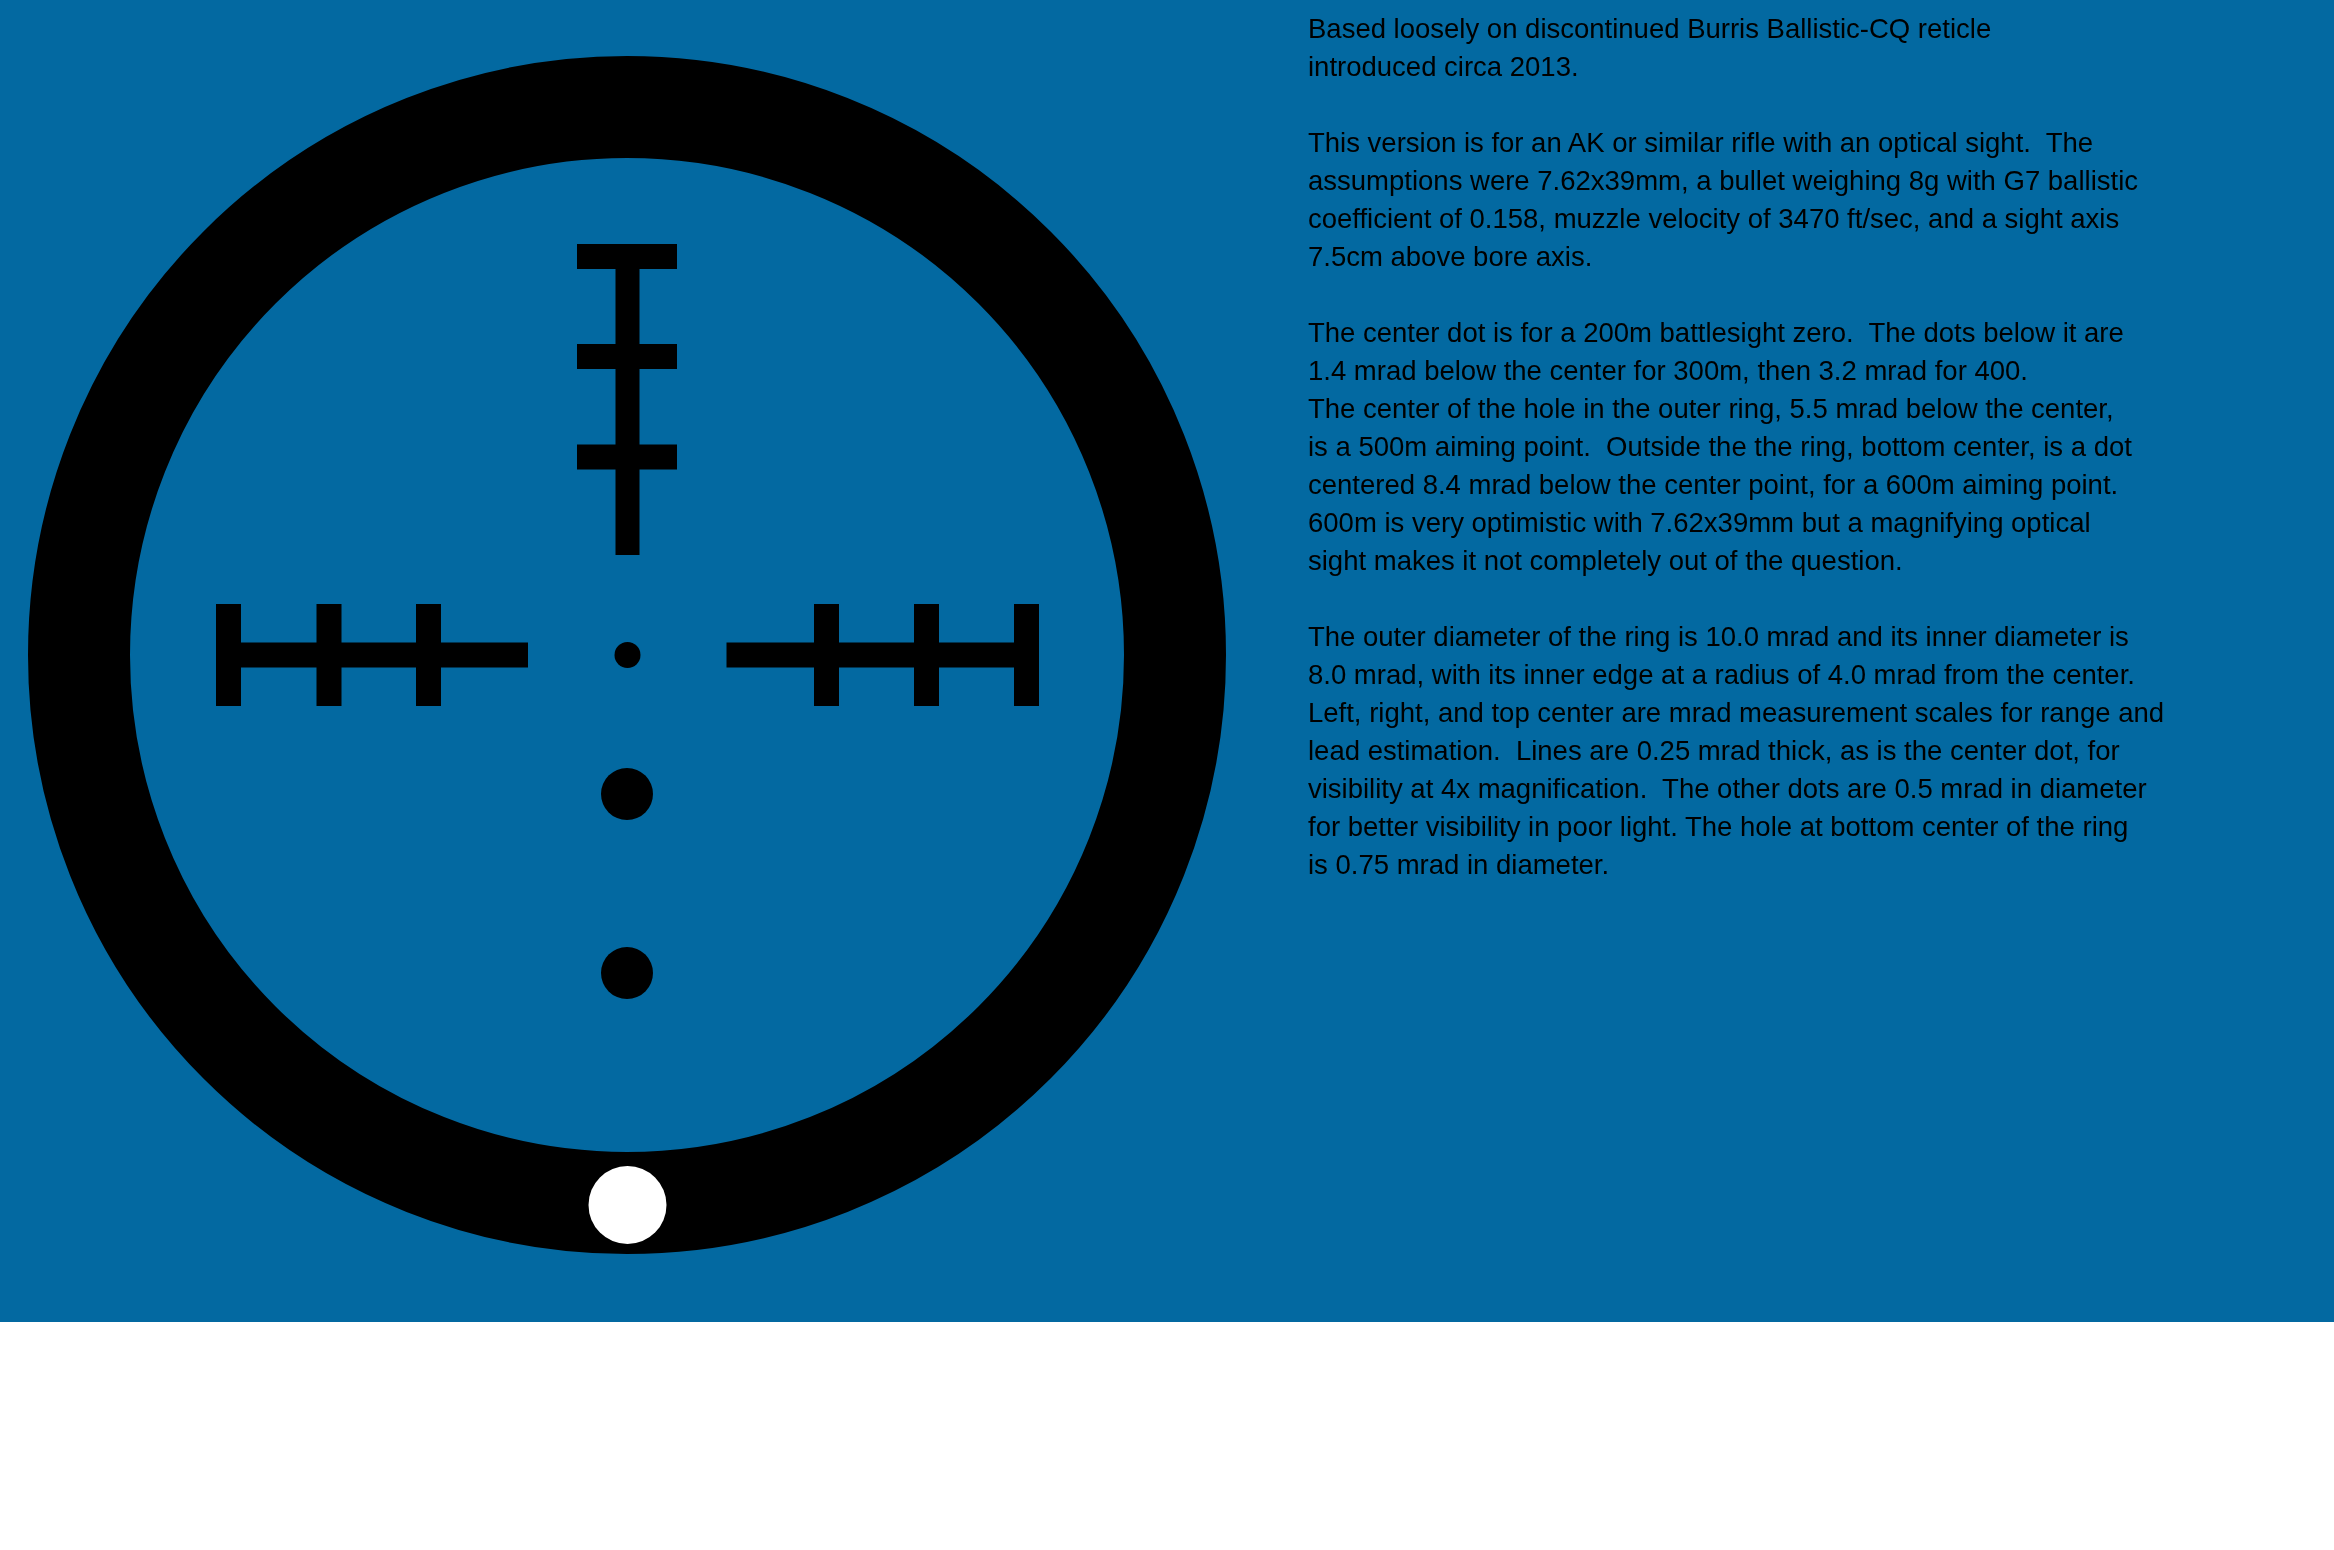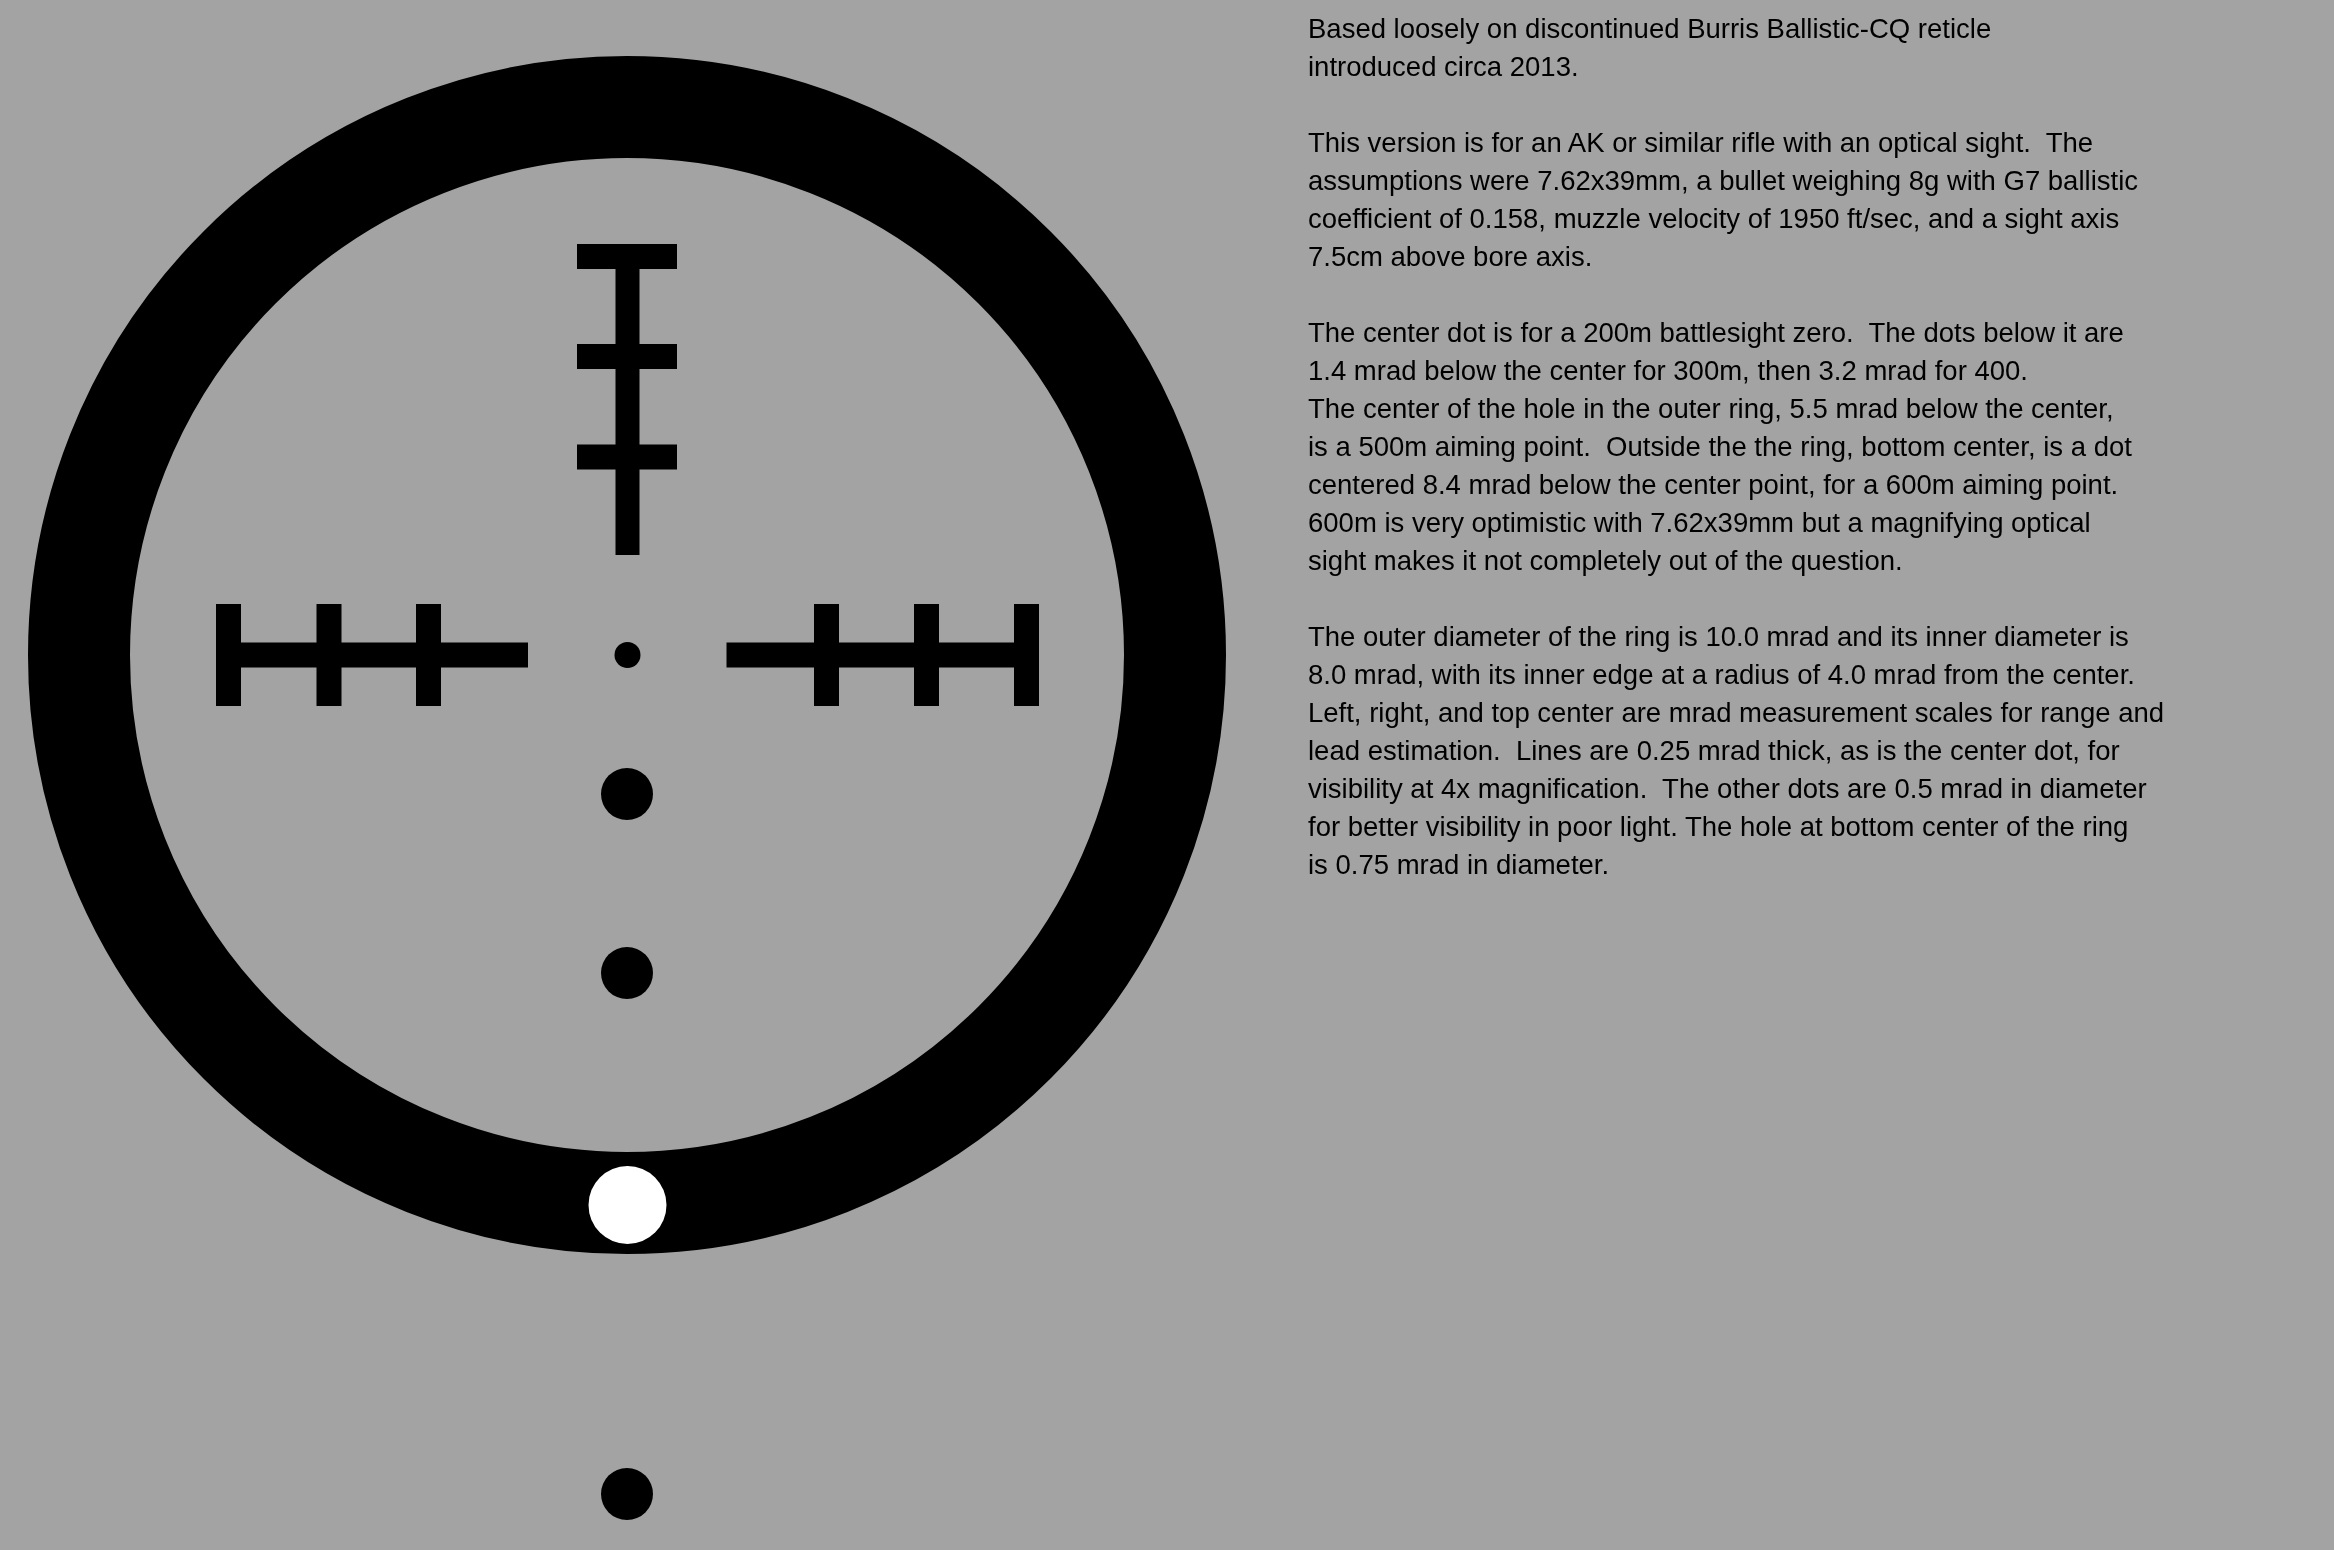--- a/index.html
+++ b/index.html
@@ -3,22 +3,22 @@
 <meta charset="utf-8">
 <style>
   html, body {
     margin: 0;
     padding: 0;
     background: #ffffff;
   }
   .page {
     position: relative;
     width: 2334px;
-    height: 1550px;
-    background: #a3a3a3;
+    height: 1322px;
+    background: #0369a1;
     overflow: hidden;
     font-family: "Liberation Sans", sans-serif;
   }
   .reticle-svg {
     position: absolute;
     left: 0;
     top: 0;
   }
   .article {
     position: absolute;
@@ -59,21 +59,21 @@
       <circle cx="627" cy="794" r="26" fill="#000000"></circle>
       <circle cx="627" cy="973" r="26" fill="#000000"></circle>
       <circle cx="627" cy="1494" r="26" fill="#000000"></circle>
     </svg>
 
   <div class="article">
     <p>Based loosely on discontinued Burris Ballistic-CQ reticle
 introduced circa 2013.</p>
     <p>This version is for an AK or similar rifle with an optical sight.  The
 assumptions were 7.62x39mm, a bullet weighing 8g with G7 ballistic
-coefficient of 0.158, muzzle velocity of 1950 ft/sec, and a sight axis
+coefficient of 0.158, muzzle velocity of 3470 ft/sec, and a sight axis
 7.5cm above bore axis.</p>
     <p>The center dot is for a 200m battlesight zero.  The dots below it are
 1.4 mrad below the center for 300m, then 3.2 mrad for 400.
 The center of the hole in the outer ring, 5.5 mrad below the center,
 is a 500m aiming point.  Outside the the ring, bottom center, is a dot
 centered 8.4 mrad below the center point, for a 600m aiming point.
 600m is very optimistic with 7.62x39mm but a magnifying optical
 sight makes it not completely out of the question.</p>
     <p>The outer diameter of the ring is 10.0 mrad and its inner diameter is
 8.0 mrad, with its inner edge at a radius of 4.0 mrad from the center.

